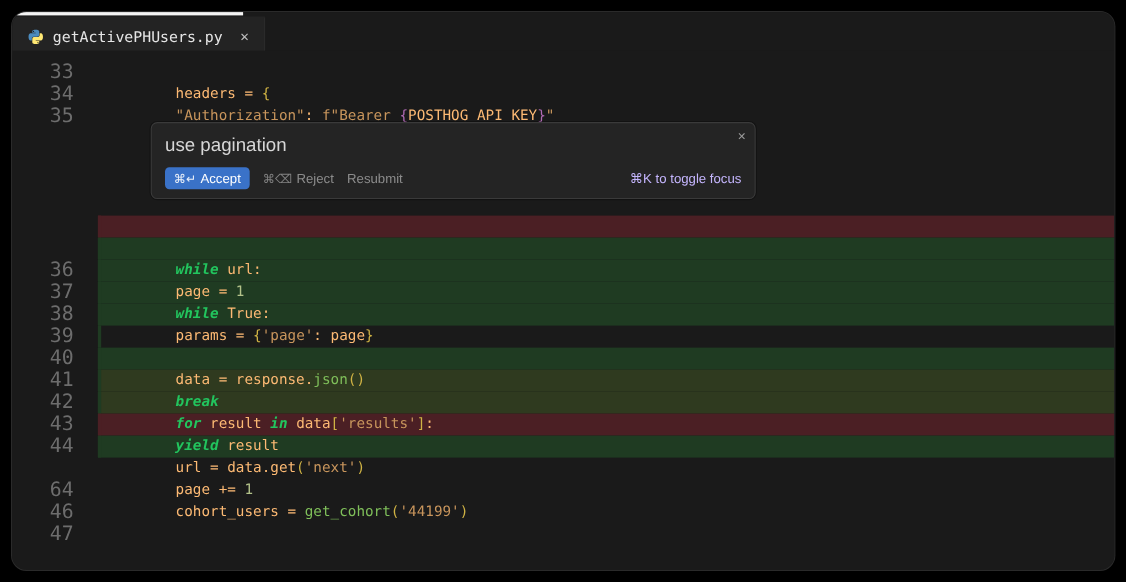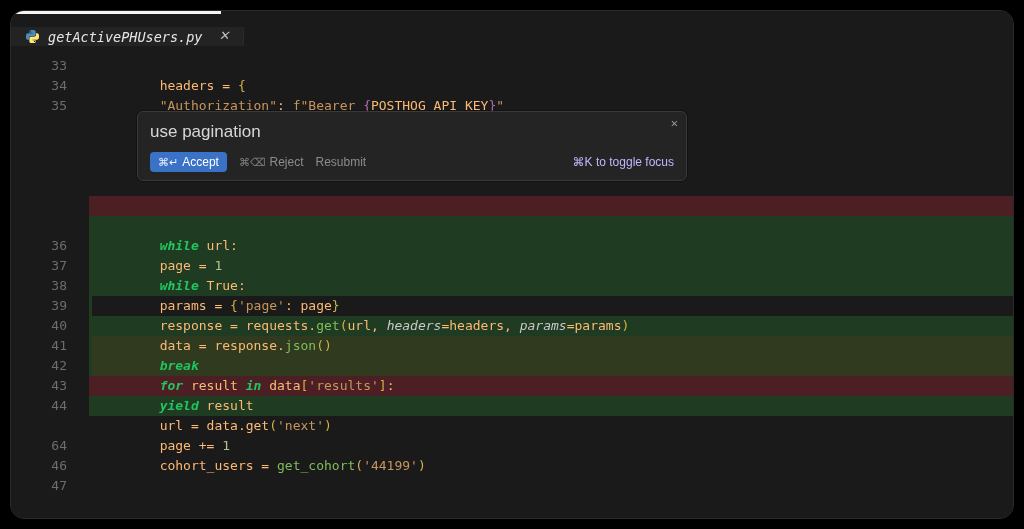--- a/index.html
+++ b/index.html
@@ -23,31 +23,31 @@
     height: 35px;
     background: #1a1a1a;
     display: flex;
     align-items: stretch;
   }
   .tabbar .spacer-left {
     width: 0px;
   }
   .tab {
     position: relative;
-    margin-top: 16px;
+    margin-top: 4px;
     display: flex;
+    align-items: center;
     gap: 8px;
     padding: 0 14px;
     background: #232323;
     color: #dcdcdc;
     font-size: 13.5px;
     border-top: 2px solid transparent;
     border-right: 1px solid #2a2a2a;
     height: 35px;
-    font-style: italic;
   }
   .tab.active {
     background: #232323;
   }
   .tab .file-icon svg { display:block; }
   .tab .label { font-size: 13.5px; color: #e5e5e5; }
   .tab .close {
     color: #bdbdbd;
     font-size: 13px;
     line-height: 1;
@@ -69,21 +69,21 @@
     background: #1a1a1a;
     display: flex;
     overflow: hidden;
   }
   .gutter {
     width: 78px;
     flex: 0 0 78px;
     padding-top: 10px;
     text-align: right;
     color: #6d6d6d;
-    font-size: 13px;
+    font-size: 18px;
     user-select: none;
   }
   .gutter .ln {
     height: 20px;
     line-height: 20px;
     padding-right: 22px;
   }
   .code {
     flex: 1 1 auto;
     padding-top: 10px;
@@ -279,21 +279,20 @@
         <span class="content indent1"><span class="t-kw">while</span><span class="t-default"> True:</span></span>
       </div>
 
       <div class="row">
         <span class="bg-add"></span><span class="diffbar add"></span>
         <span class="content indent2"><span class="t-default">params = </span><span class="t-brace-y">{</span><span class="t-str">'page'</span><span class="t-default">: page</span><span class="t-brace-y">}</span></span>
       </div>
 
       <div class="row">
         <span class="bg-add"></span><span class="diffbar add"></span>
-        <span class="content indent2"><span class="t-default">response = requests.</span><span class="t-fn">get</span><span class="t-brace-y">(</span><span class="t-default">url, </span><span class="t-param">headers</span><span class="t-default">=headers, </span><span class="t-param">params</span><span class="t-default">=params</span><span class="t-brace-y">)</span></span>
       </div>
 
       <div class="row">
         <span class="diffbar add"></span>
         <span class="content indent2"><span class="t-default">data = response.</span><span class="t-fn">json</span><span class="t-brace-y">(</span><span class="t-brace-y">)</span></span>
       </div>
 
 
       <div class="row">
         <span class="bg-add"></span><span class="diffbar add"></span>

